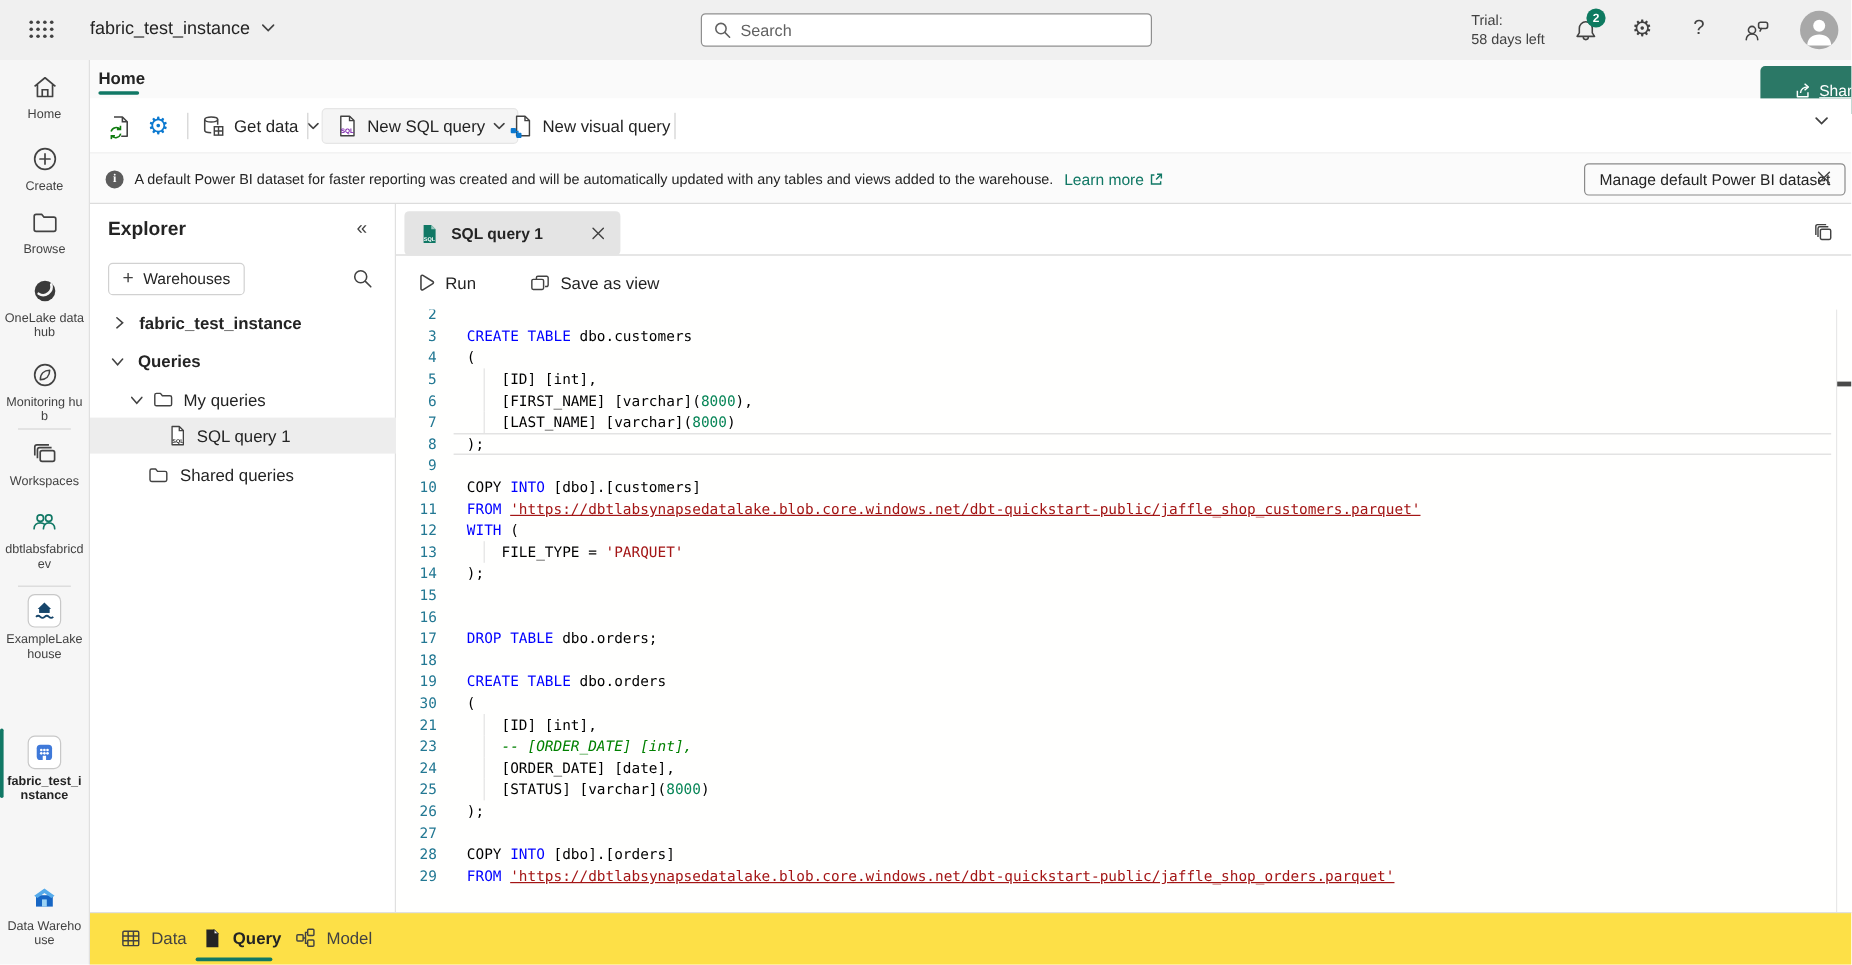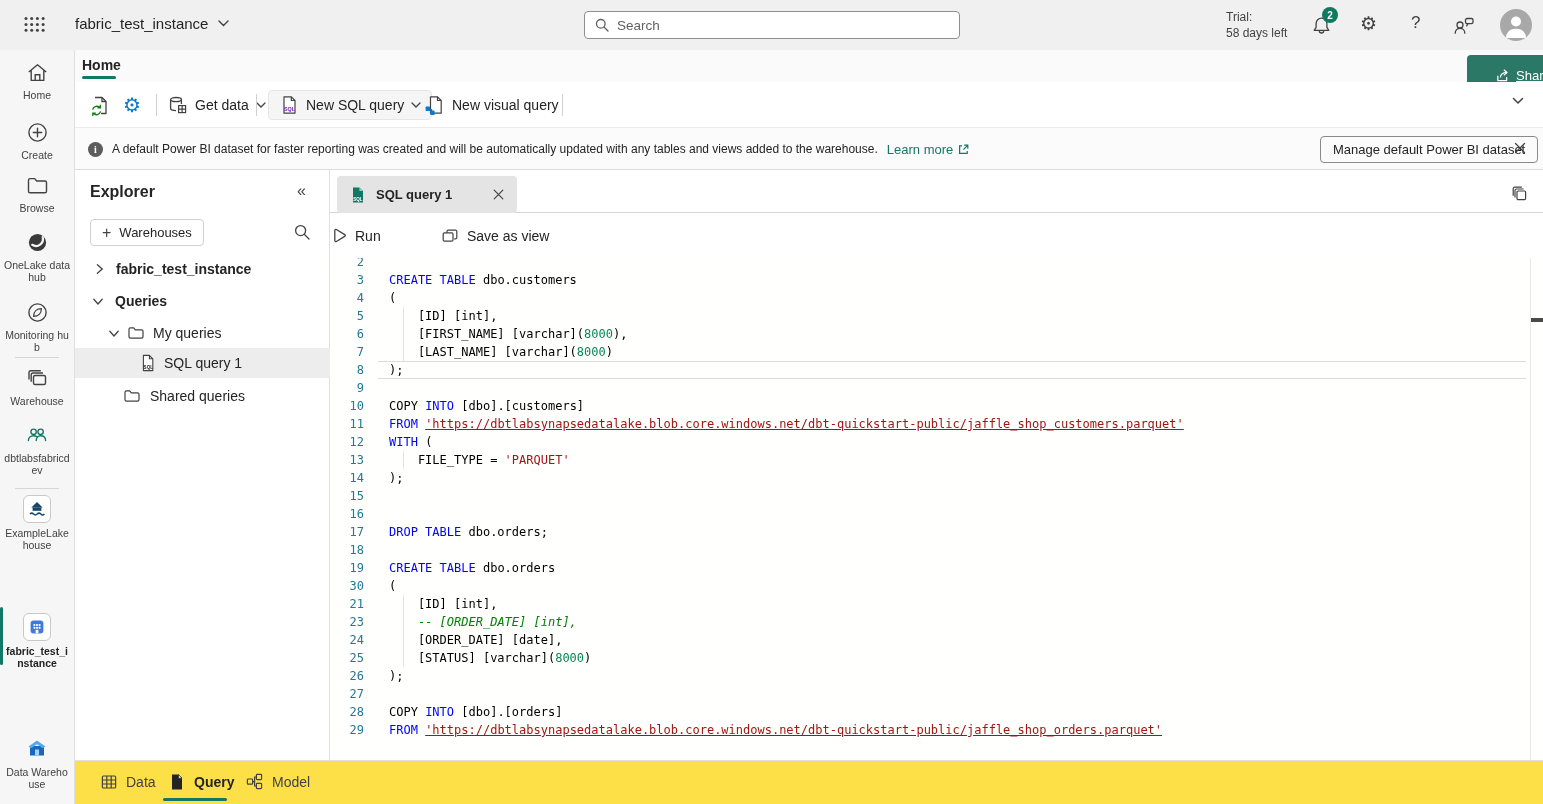--- a/index.html
+++ b/index.html
@@ -213,21 +213,21 @@
     </div>
 
     <div class="rail-div" style="top:307px;"></div>
 
     <div class="rail-item" style="top:316px;">
       <svg width="25" height="25" viewBox="0 0 25 25">
           <rect x="8.5" y="9.5" width="12" height="9" rx="1.6" stroke="#424242" stroke-width="1.4" fill="none"></rect>
           <path d="M6.2 15.8 V8.8 c0-1 .8-1.8 1.8-1.8 h10" stroke="#424242" stroke-width="1.4" fill="none"></path>
           <path d="M4 13.6 V6.6 c0-1 .8-1.8 1.8-1.8 h10" stroke="#424242" stroke-width="1.4" fill="none"></path>
         </svg>
-      <div class="rail-label">Warehouse</div>
+      <div class="rail-label">Workspaces</div>
     </div>
 
     <div class="rail-item" style="top:372px;">
       <svg width="26" height="26" viewBox="0 0 26 26">
         <circle cx="9.6" cy="9.8" r="2.7" stroke="#117865" stroke-width="1.4" fill="none"></circle>
         <circle cx="16.6" cy="9.8" r="2.7" stroke="#117865" stroke-width="1.4" fill="none"></circle>
         <path d="M4.4 18.6 c0-3 2.3-4.9 5.2-4.9 1.4 0 2.6.4 3.4 1.1" stroke="#117865" stroke-width="1.4" fill="none" stroke-linecap="round"></path>
         <path d="M12.2 18.6 c0-2.8 1.9-4.9 4.4-4.9 2.9 0 5 1.9 5 4.9" stroke="#117865" stroke-width="1.4" fill="none" stroke-linecap="round"></path>
       </svg>
       <div class="rail-label">dbtlabsfabricdev</div>
@@ -459,21 +459,21 @@
       <div id="copy-top" class="abs">
         <svg width="17" height="17" viewBox="0 0 17 17">
           <rect x="6" y="6" width="8.6" height="8.6" rx="1.2" stroke="#424242" stroke-width="1.2" fill="none"></rect>
           <path d="M4 12.6 V5.4 a1.4 1.4 0 0 1 1.4-1.4 h7.2" stroke="#424242" stroke-width="1.2" fill="none"></path>
           <path d="M2.2 10.8 V3.6 a1.4 1.4 0 0 1 1.4-1.4 h7.2" stroke="#424242" stroke-width="1.2" fill="none"></path>
         </svg>
       </div>
     </div>
 
     <div id="runbar" class="abs">
-      <div class="run-item" style="left:0;text-align:right;">
+      <div class="run-item" style="left:16px;text-align:right;">
         <span>
           <svg width="17" height="17" viewBox="0 0 17 17">
               <path d="M4.8 3.4 v10.2 c0 .8.9 1.3 1.6.9 l8.3-5.1 c.7-.4.7-1.4 0-1.8 L6.4 2.5 c-.7-.4-1.6.1-1.6.9 Z" stroke="#424242" stroke-width="1.3" fill="none" stroke-linejoin="round"></path>
             </svg>
         </span>
         <span>Run</span>
       </div>
       <div class="run-item" style="left:111px;">
         <span>
           <svg width="18" height="18" viewBox="0 0 18 18">

